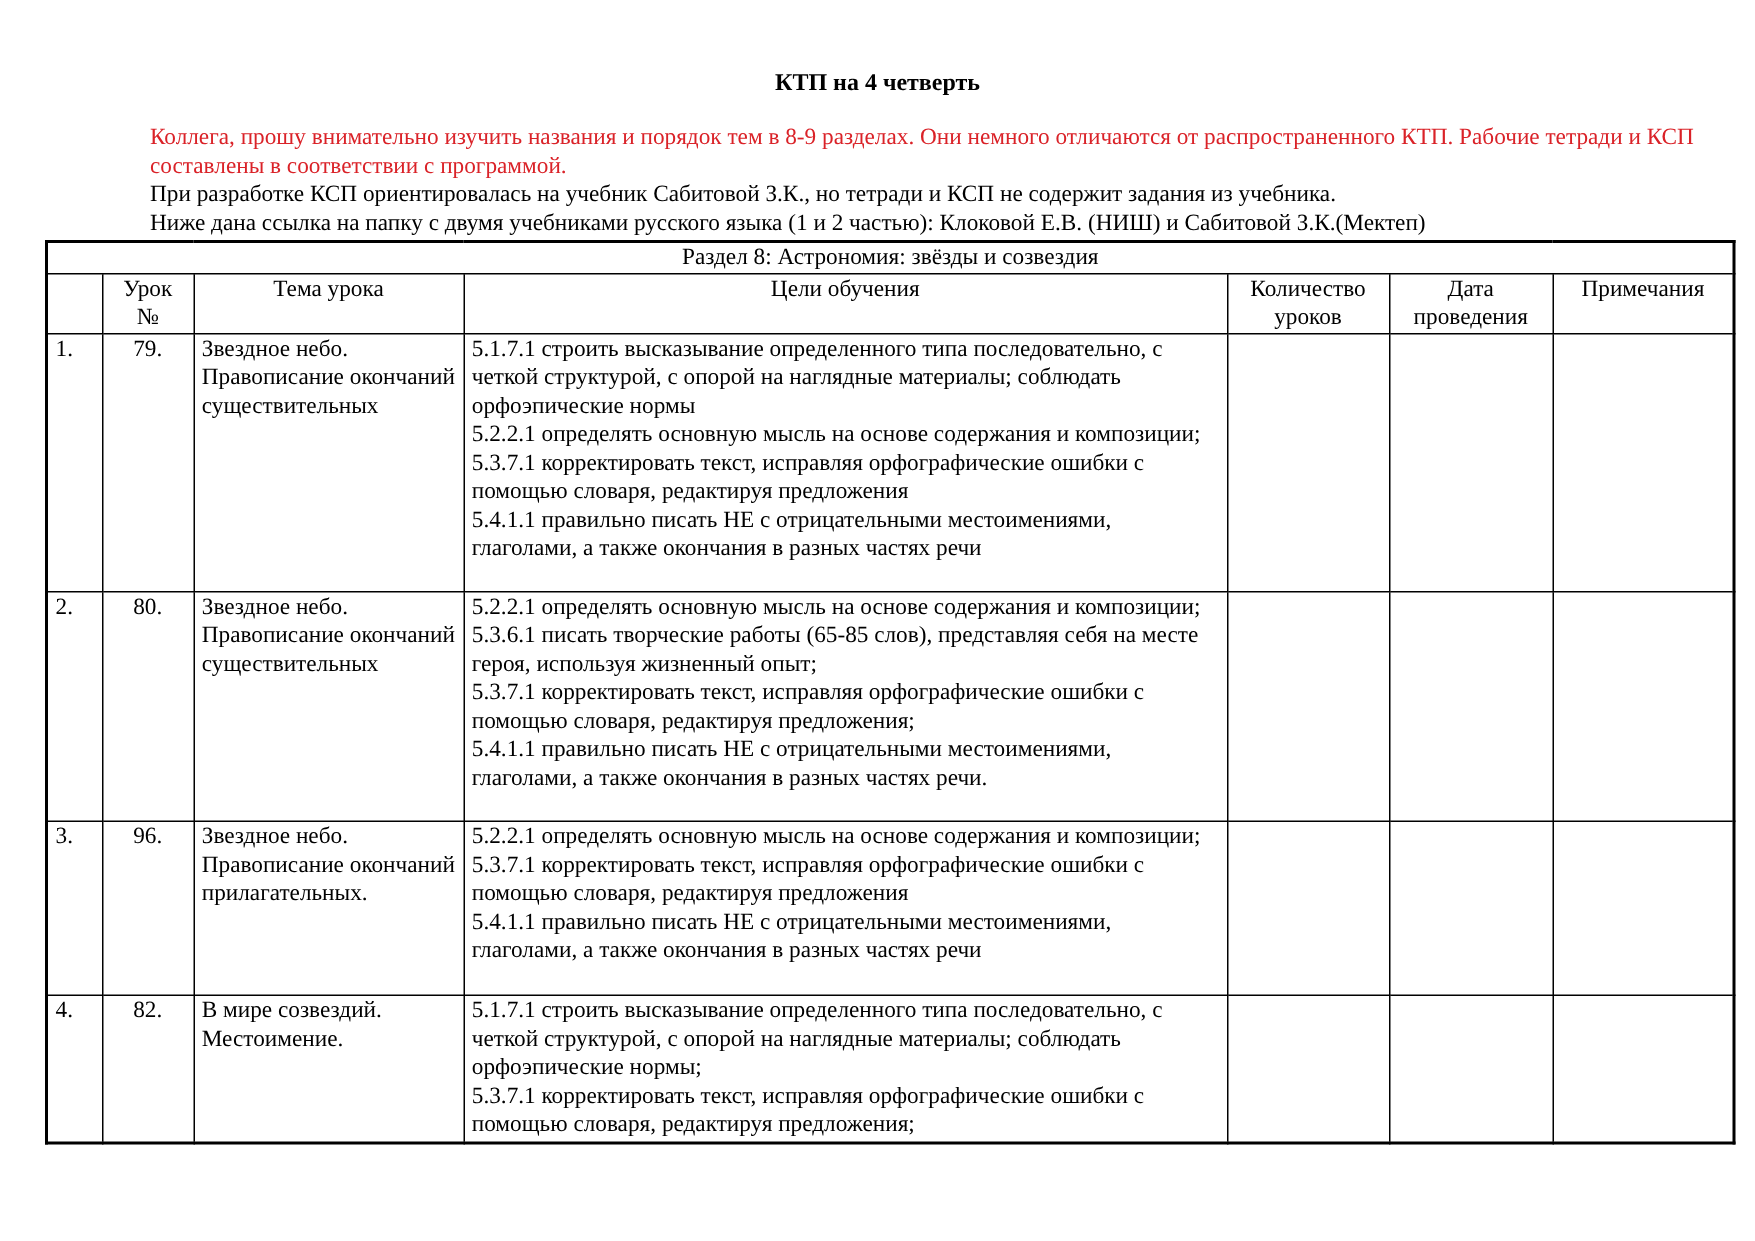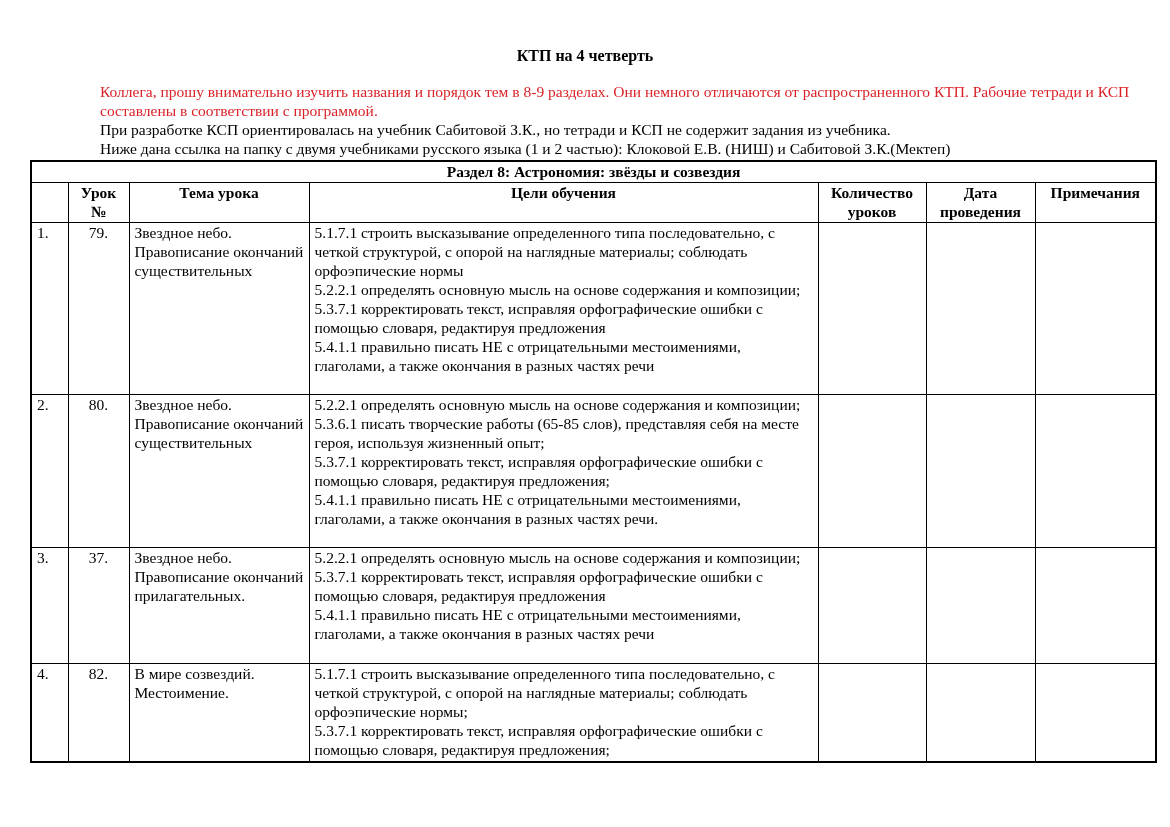--- a/index.html
+++ b/index.html
@@ -48,21 +48,21 @@
     line-height: 19px;
     border: 2px solid #000;
   }
   table.ktp th, table.ktp td {
     border: 1px solid #000;
     vertical-align: top;
     padding: 0 5px 1px 5px;
     overflow: hidden;
   }
   table.ktp th {
-    font-weight: bold;
+    font-weight: normal;
     text-align: center;
   }
   tr.r-sec  { height: 21px; }
   tr.r-head { height: 38px; }
   tr.r1 { height: 172px; }
   tr.r2 { height: 153px; }
   tr.r3 { height: 116px; }
   tr.r4 { height: 98px; }
   td.c-rownum  { text-align: left;  padding-left: 6px; }
   td.c-lessonnum { text-align: center; padding-right: 9px; }
@@ -133,21 +133,21 @@
         <div class="goal-item">5.3.7.1 корректировать текст, исправляя орфографические ошибки с помощью словаря, редактируя предложения;</div>
         <div class="goal-item">5.4.1.1 правильно писать НЕ с отрицательными местоимениями, глаголами, а также окончания в разных частях речи.</div>
       </td>
       <td></td>
       <td></td>
       <td></td>
     </tr>
 
     <tr class="r3">
       <td class="c-rownum">3.</td>
-      <td class="c-lessonnum">37.</td>
+      <td class="c-lessonnum">96.</td>
       <td class="c-topic">Звездное небо. Правописание окончаний прилагательных.</td>
       <td class="c-goals">
         <div class="goal-item">5.2.2.1 определять основную мысль на основе содержания и композиции;</div>
         <div class="goal-item">5.3.7.1 корректировать текст, исправляя орфографические ошибки с помощью словаря, редактируя предложения</div>
         <div class="goal-item">5.4.1.1 правильно писать НЕ с отрицательными местоимениями, глаголами, а также окончания в разных частях речи</div>
       </td>
       <td></td>
       <td></td>
       <td></td>
     </tr>

